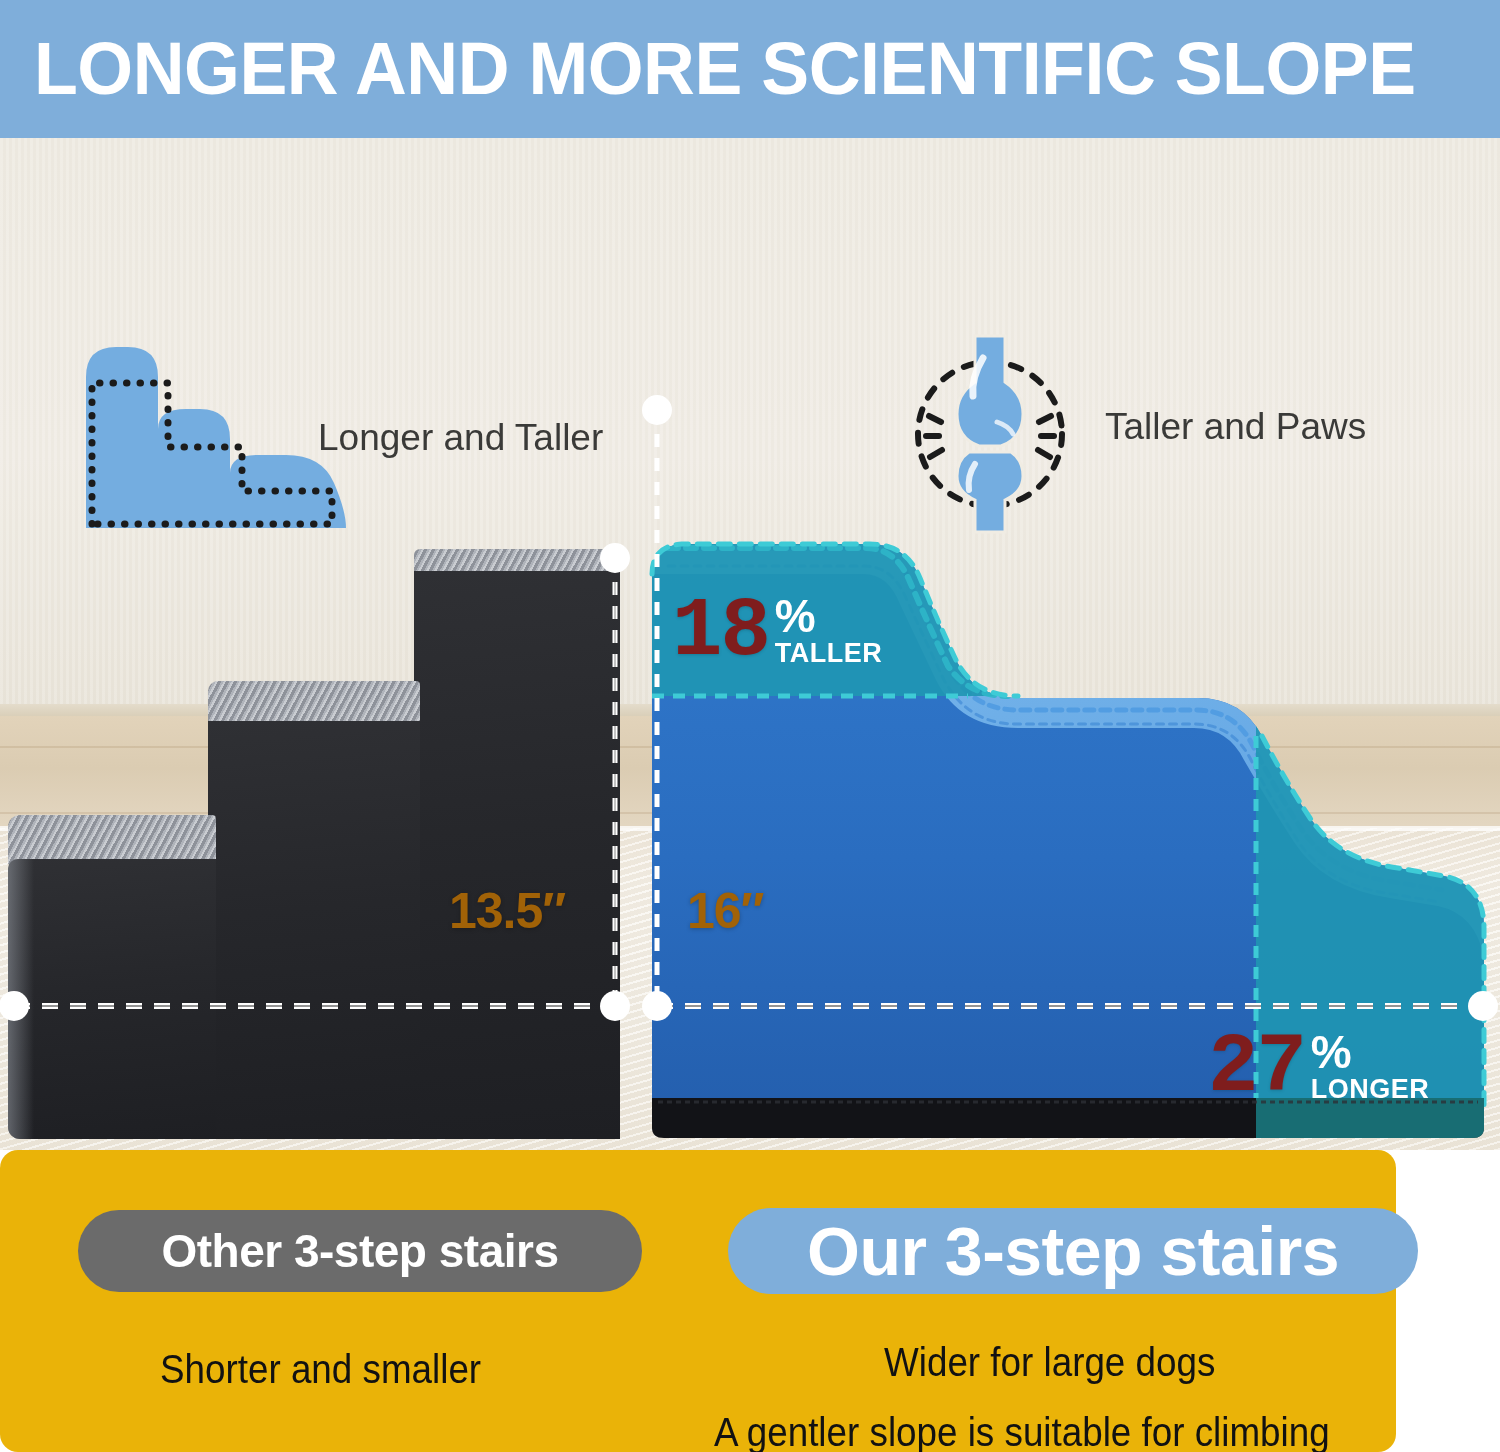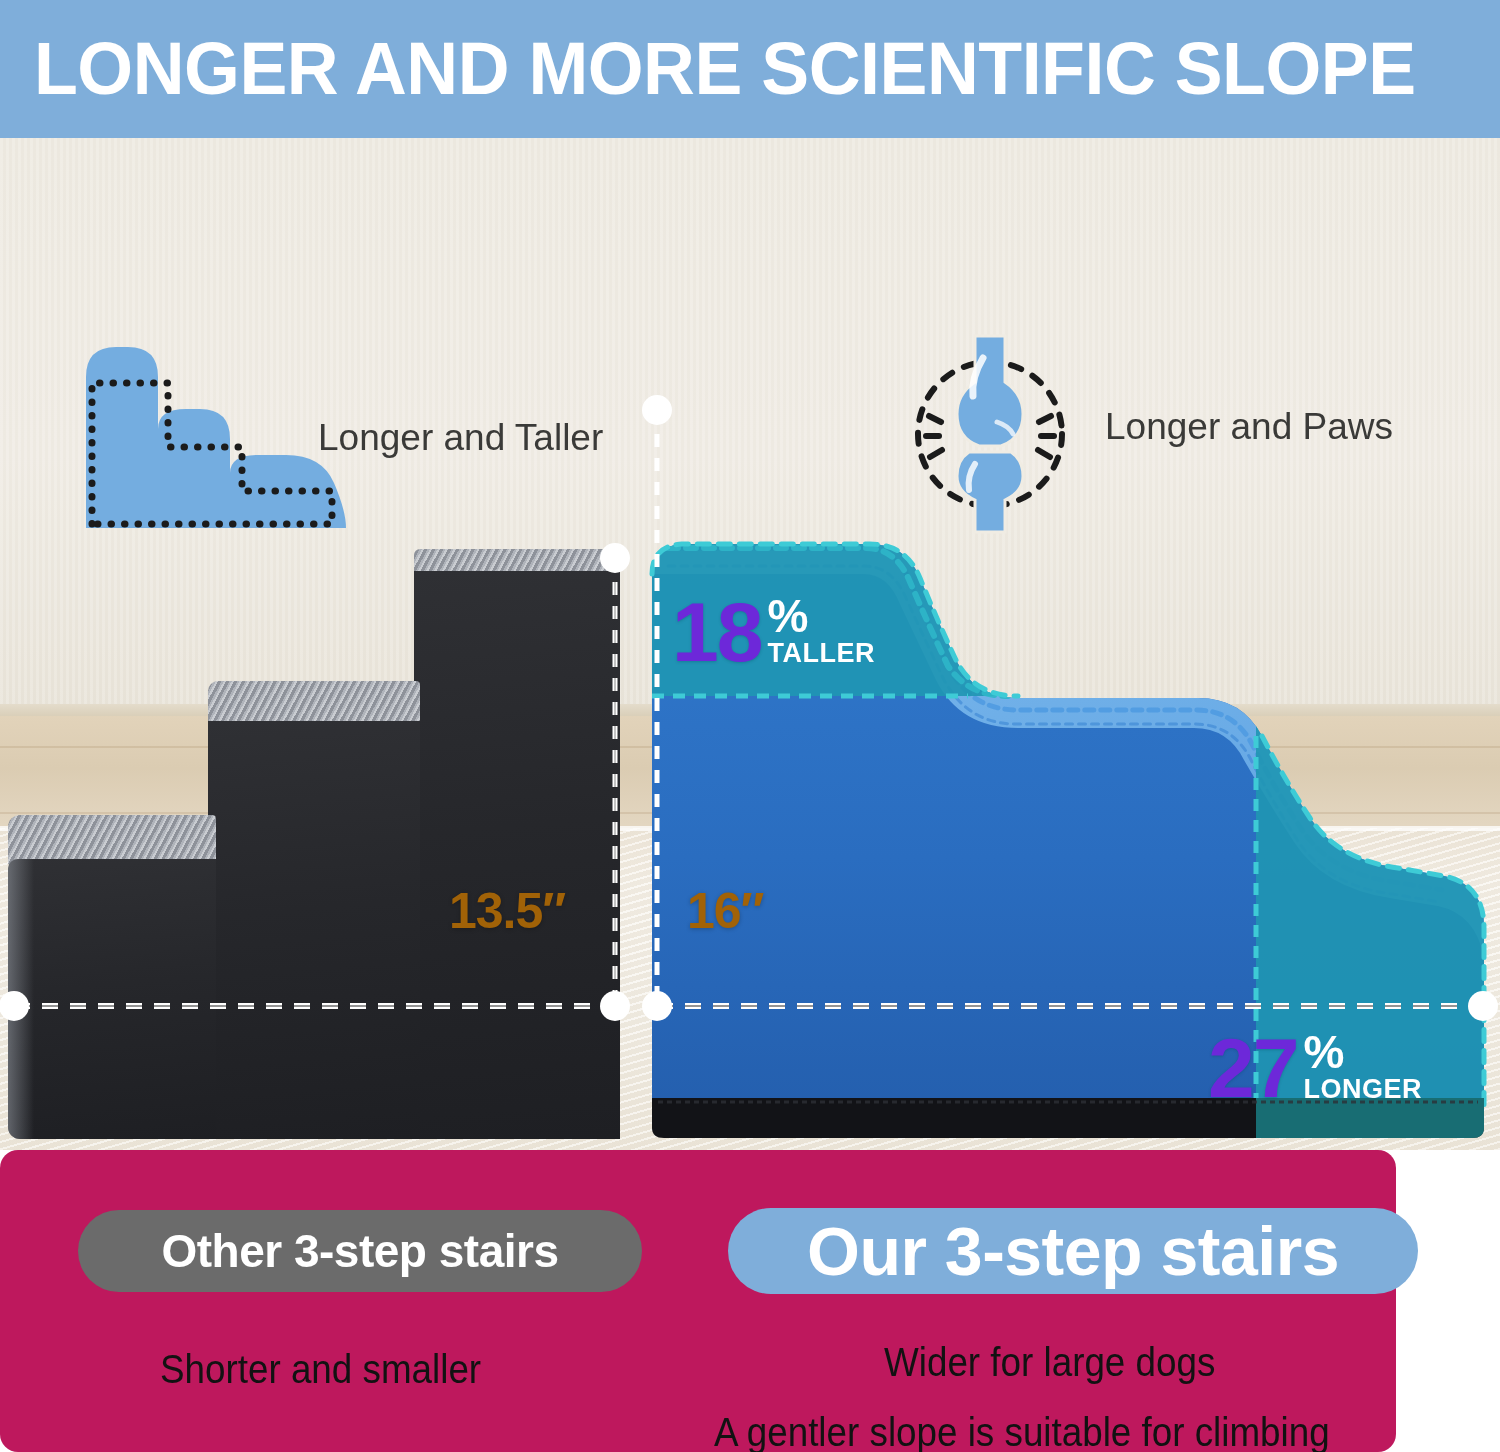--- a/index.html
+++ b/index.html
@@ -49,42 +49,42 @@
   #blackstairs{position:absolute;left:8px;top:411px;width:612px;height:590px;}
   .bs-riser{position:absolute;background:linear-gradient(175deg,#2F3034 0%,#26272B 45%,#1E1F23 100%);}
   .bs-tread{position:absolute;
     background:repeating-linear-gradient(118deg,#C9CCD1 0 2px,#8E929A 2px 5px,#AFB3BA 5px 7px);}
 
   
   #blueramp{position:absolute;left:638px;top:260px;width:860px;height:742px;}
   .ramp-svg{position:absolute;left:0;top:0;}
 
   
-  .badge-num{color:#6d28d9;font-weight:700;font-family:Liberation Sans, sans-serif;
+  .badge-num{color:#7f1d1d;font-weight:700;font-family:Liberation Mono, monospace;
     text-shadow:0 1px 3px rgba(0,60,80,.28);}
   #taller-badge{position:absolute;left:672px;top:452px;display:flex;align-items:flex-start;}
   #taller-num{font-size:84px;line-height:84px;letter-spacing:-2px;}
   #taller-stack{margin-left:6px;margin-top:4px;display:flex;flex-direction:column;align-items:flex-start;}
   #taller-pct{font-size:46px;line-height:44px;font-weight:700;color:#fff;}
   #taller-word{font-size:27px;line-height:28px;font-weight:700;color:#fff;letter-spacing:.5px;margin-top:1px;}
 
   #longer-badge{position:absolute;left:1208px;top:888px;display:flex;align-items:flex-start;}
   #longer-num{font-size:84px;line-height:84px;letter-spacing:-2px;}
   #longer-stack{margin-left:6px;margin-top:4px;display:flex;flex-direction:column;align-items:flex-start;}
   #longer-pct{font-size:46px;line-height:44px;font-weight:700;color:#fff;}
   #longer-word{font-size:27px;line-height:28px;font-weight:700;color:#fff;letter-spacing:.5px;margin-top:1px;}
 
   
   .meas-white{position:absolute;color:#a16207;font-weight:700;
     font-family:"Liberation Sans",sans-serif;text-shadow:0 1px 4px rgba(0,0,0,.25);}
   #m135{left:449px;top:745px;font-size:50px;line-height:56px;letter-spacing:-1px;}
   #m16{left:687px;top:745px;font-size:50px;line-height:56px;letter-spacing:-1px;}
 
   
-  #pills{position:absolute;left:0;top:1150px;width:1396px;height:302px;background:#be185d;border-radius:18px;}
+  #pills{position:absolute;left:0;top:1150px;width:1396px;height:302px;background:#eab308;border-radius:18px;}
   .pill{position:absolute;display:flex;align-items:center;justify-content:center;
     border-radius:44px;color:#FFFFFF;font-weight:700;
     font-family:"Liberation Sans",sans-serif;white-space:nowrap;}
   #pill-other{left:78px;top:60px;width:564px;height:82px;background:#6B6B6B;font-size:46px;letter-spacing:-0.5px;}
   #pill-our{left:728px;top:58px;width:690px;height:86px;background:#7FAEDA;font-size:68px;letter-spacing:-0.5px;}
 
   .cap{position:absolute;color:#121212;font-family:"Liberation Sans",sans-serif;
     font-weight:400;font-size:40px;line-height:48px;white-space:nowrap;transform:scaleX(0.92);}
   #cap-left{left:160px;top:195px;transform-origin:left center;}
   #cap-r1{left:884px;top:188px;transform-origin:left center;}
@@ -138,21 +138,21 @@
           <path d="M34 102 L21 102"></path>
           <path d="M37 116 L25 123"></path>
         <path d="M134 88 L146 82"></path>
           <path d="M136 102 L149 102"></path>
           <path d="M133 116 L145 123"></path>
       </g>
     </svg>
 
     <span class="feat-label" id="feat1-label">Longer and Taller</span>
     <div class="feat-label" id="feat2-label">
-      <div>Longer and Paws</div>
+      <div>Taller and Paws</div>
     </div>
 
     <div id="blackstairs">
 
       <div class="bs-tread" style="left:406px;top:0px;width:206px;height:26px;border-radius:6px 10px 2px 2px;"></div>
       <div class="bs-riser" style="left:406px;top:22px;width:206px;height:568px;"></div>
 
       <div class="bs-tread" style="left:200px;top:132px;width:212px;height:46px;border-radius:10px 4px 2px 2px;"></div>
       <div class="bs-riser" style="left:200px;top:172px;width:212px;height:418px;"></div>
 

